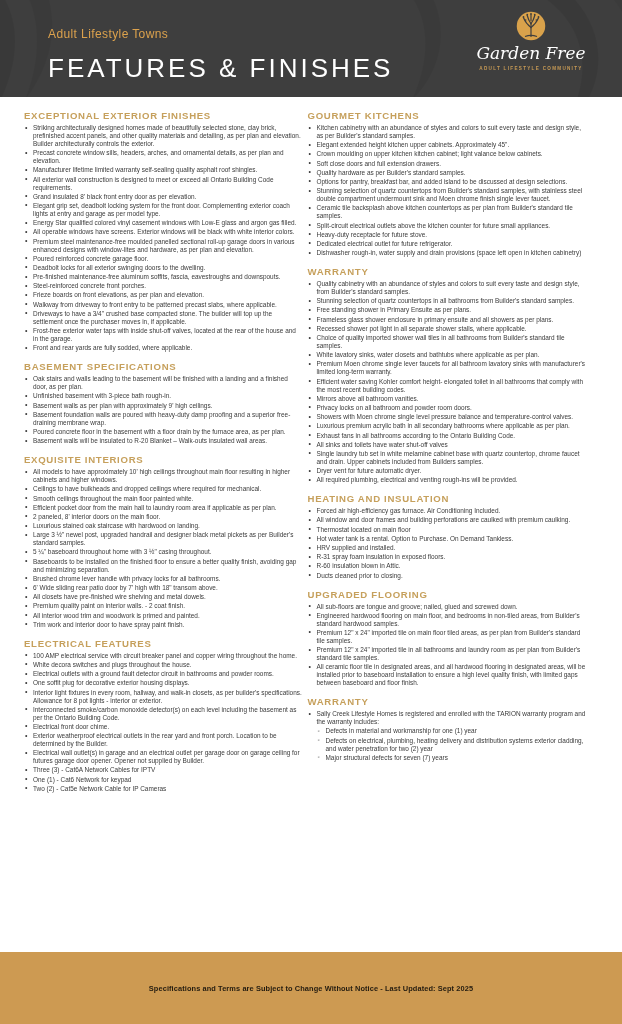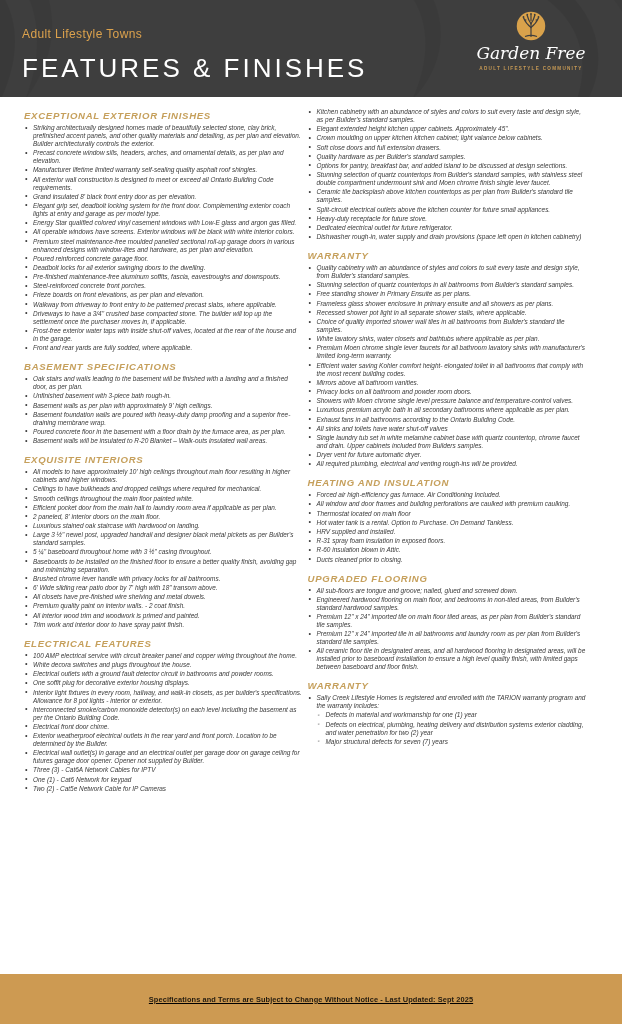--- a/index.html
+++ b/index.html
@@ -17,51 +17,51 @@
     -webkit-font-smoothing:antialiased;
   }
   
   .header{
     height:97px;background:var(--header-bg);position:relative;overflow:hidden;
   }
   .leaf-deco{position:absolute;opacity:.45;pointer-events:none;}
   .leaf-deco.l1{left:-30px;top:-20px;}
   .leaf-deco.l2{right:120px;top:-30px;}
   .leaf-deco.l3{right:-40px;top:-10px;}
-  .header-text{position:absolute;left:22px;top:27px;}
+  .header-text{position:absolute;left:48px;top:27px;}
   .eyebrow{color:var(--eyebrow);font-size:12px;letter-spacing:.4px;font-weight:500;}
   .page-title{color:#ffffff;font-size:26px;letter-spacing:3px;font-weight:500;margin-top:12px;}
   .logo{position:absolute;right:26px;top:11px;width:130px;text-align:center;}
   .logo-circle{width:30px;height:30px;margin:0 auto;}
   .logo-name{color:#ffffff;font-family:"DejaVu Serif",serif;font-style:italic;font-size:17px;line-height:1.1;margin-top:3px;white-space:nowrap;}
   .logo-tagline{color:#C89B55;font-size:4.6px;letter-spacing:1.3px;margin-top:3px;font-weight:700;}
   
-  .content{display:flex;gap:5px;padding:11px 36px 0 24px;font-style:italic;}
+  .content{display:flex;gap:5px;padding:11px 36px 0 24px;}
   .col{flex:1;min-width:0;}
   .sec-title{
     color:var(--accent);font-size:9.6px;letter-spacing:.7px;font-weight:700;
     margin:9px 0 3px 0;
   }
   .sec:first-child .sec-title{margin-top:2px;}
   ul.items,ul.subitems{margin:0;padding:0;list-style:none;}
   li.item{
     font-size:6.45px;line-height:1.24;color:var(--body-text);
     padding-left:9px;position:relative;margin-bottom:1.2px;
   }
   li.item::before{content:"\2022";position:absolute;left:1px;top:-0.5px;font-size:7px;}
   ul.subitems{margin-top:1px;}
   li.subitem{
     font-size:6.45px;line-height:1.24;color:var(--body-text);
     padding-left:9px;position:relative;margin-bottom:1.2px;
   }
   li.subitem::before{content:"\25E6";position:absolute;left:1px;top:-0.5px;font-size:6.5px;}
   
   .footer{
-    position:absolute;left:0;right:0;bottom:0;height:50px;background:var(--footer-bg);
-    display:flex;align-items:center;justify-content:center;text-decoration:underline;
+    position:absolute;left:0;right:0;bottom:0;height:72px;background:var(--footer-bg);
+    display:flex;align-items:center;justify-content:center;
   }
   .footer-text{font-size:7.4px;font-weight:700;color:#241c10;letter-spacing:.1px;}
 </style>
 </head>
 <body>
 
 <div class="header">
   <svg class="leaf-deco l1" width="160" height="140" viewBox="0 0 160 140">
     <path d="M10,-10 C60,30 50,90 20,140 C40,80 30,40 -10,10 Z" fill="#353535"></path>
     <path d="M60,-20 C95,30 85,80 55,120 C75,70 70,20 40,-10 Z" fill="#373737"></path>
@@ -181,20 +181,21 @@
       <section class="sec">
         <ul class="items">
           <li class="item">Three (3) - Cat6A Network Cables for IPTV</li>
           <li class="item">One (1) - Cat6 Network for keypad</li>
           <li class="item">Two (2) - Cat5e Network Cable for IP Cameras</li>
         </ul>
       </section>
     </div>
   <div class="col">
       <section class="sec">
+        <h2 class="sec-title">GOURMET KITCHENS</h2>
         <ul class="items">
           <li class="item">Kitchen cabinetry with an abundance of styles and colors to suit every taste and design style, as per Builder's standard samples.</li>
           <li class="item">Elegant extended height kitchen upper cabinets. Approximately 45".</li>
           <li class="item">Crown moulding on upper kitchen kitchen cabinet; light valance below cabinets.</li>
           <li class="item">Soft close doors and full extension drawers.</li>
           <li class="item">Quality hardware as per Builder's standard samples.</li>
           <li class="item">Options for pantry, breakfast bar, and added island to be discussed at design selections.</li>
           <li class="item">Stunning selection of quartz countertops from Builder's standard samples, with stainless steel double compartment undermount sink and Moen chrome finish single lever faucet.</li>
           <li class="item">Ceramic tile backsplash above kitchen countertops as per plan from Builder's standard tile samples.</li>
           <li class="item">Split-circuit electrical outlets above the kitchen counter for future small appliances.</li>

